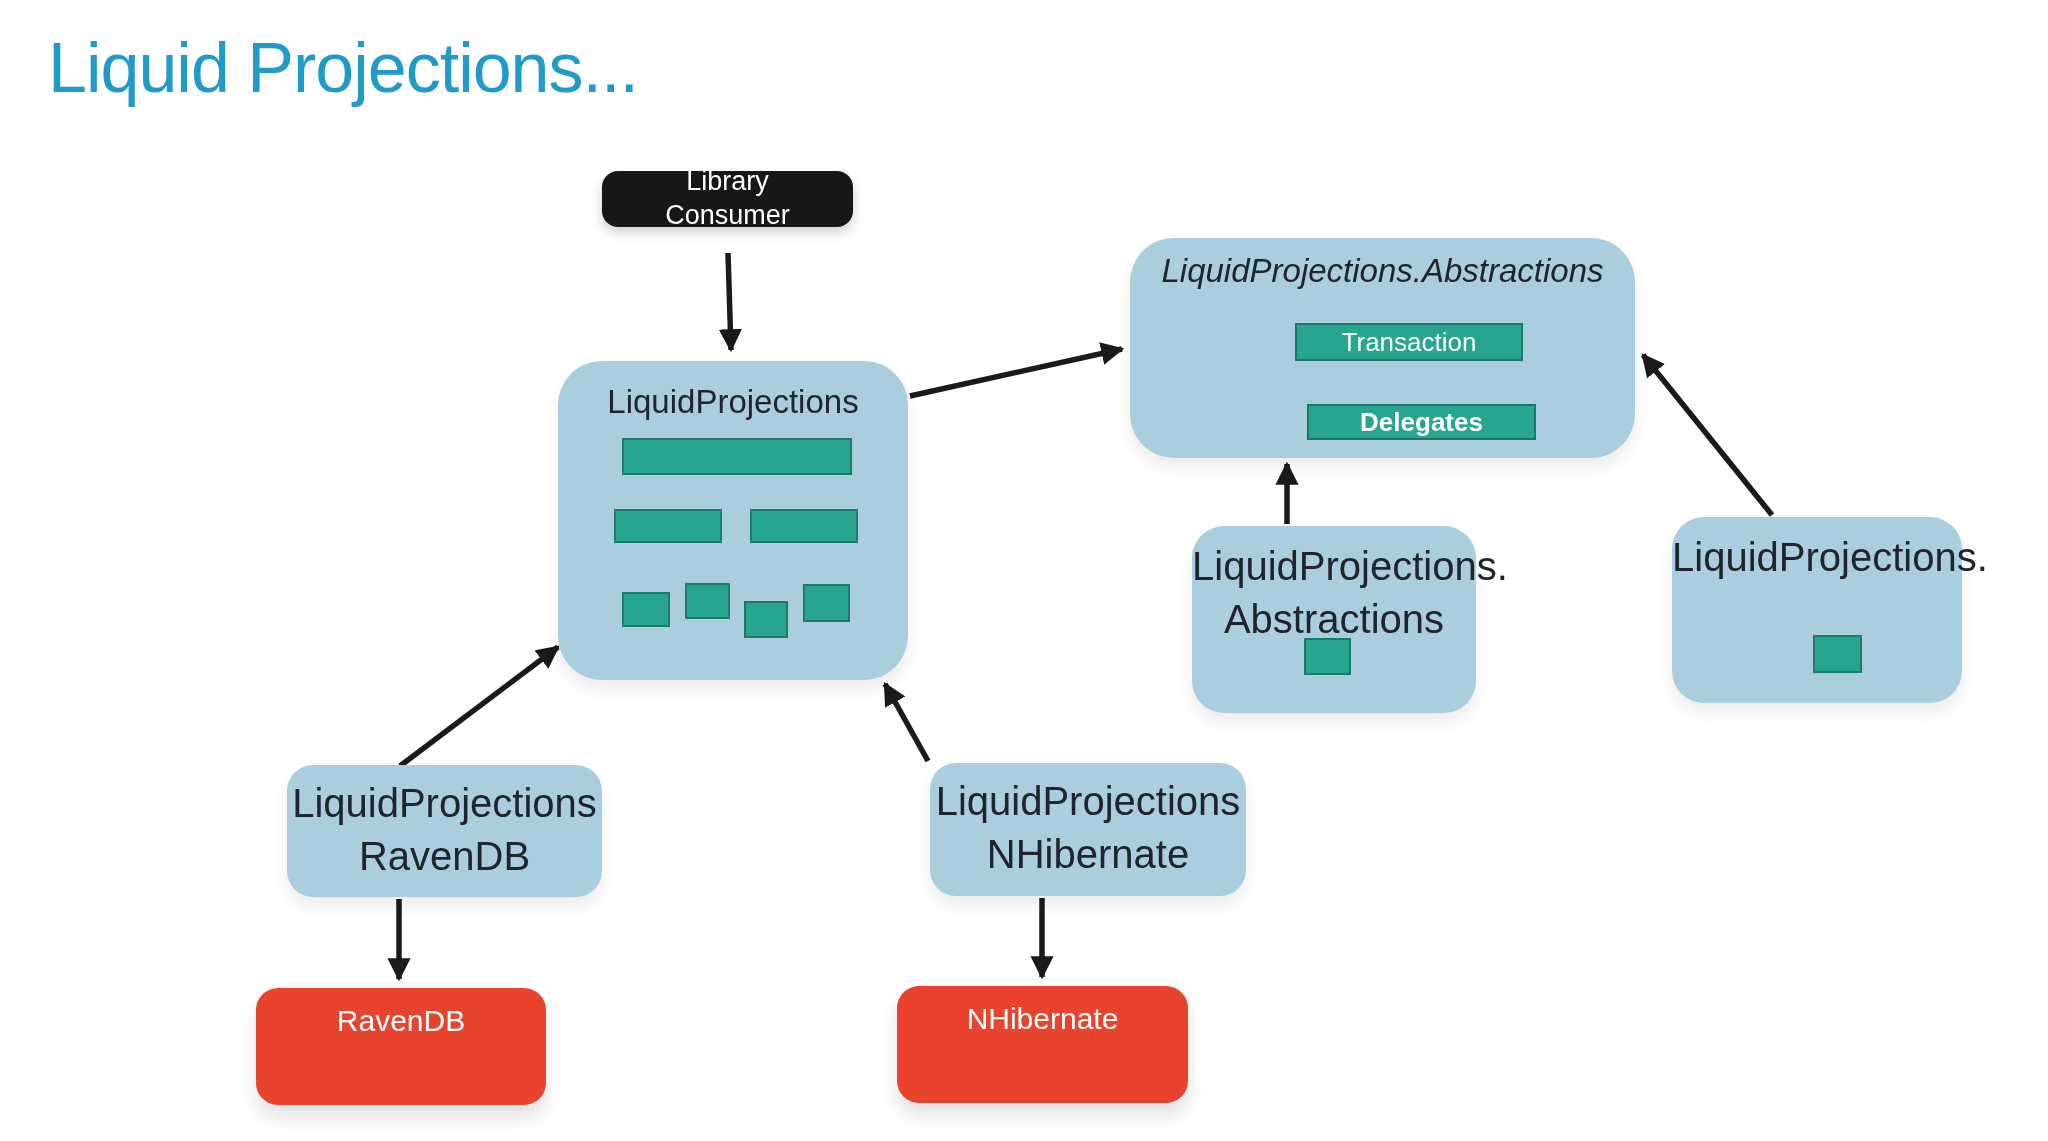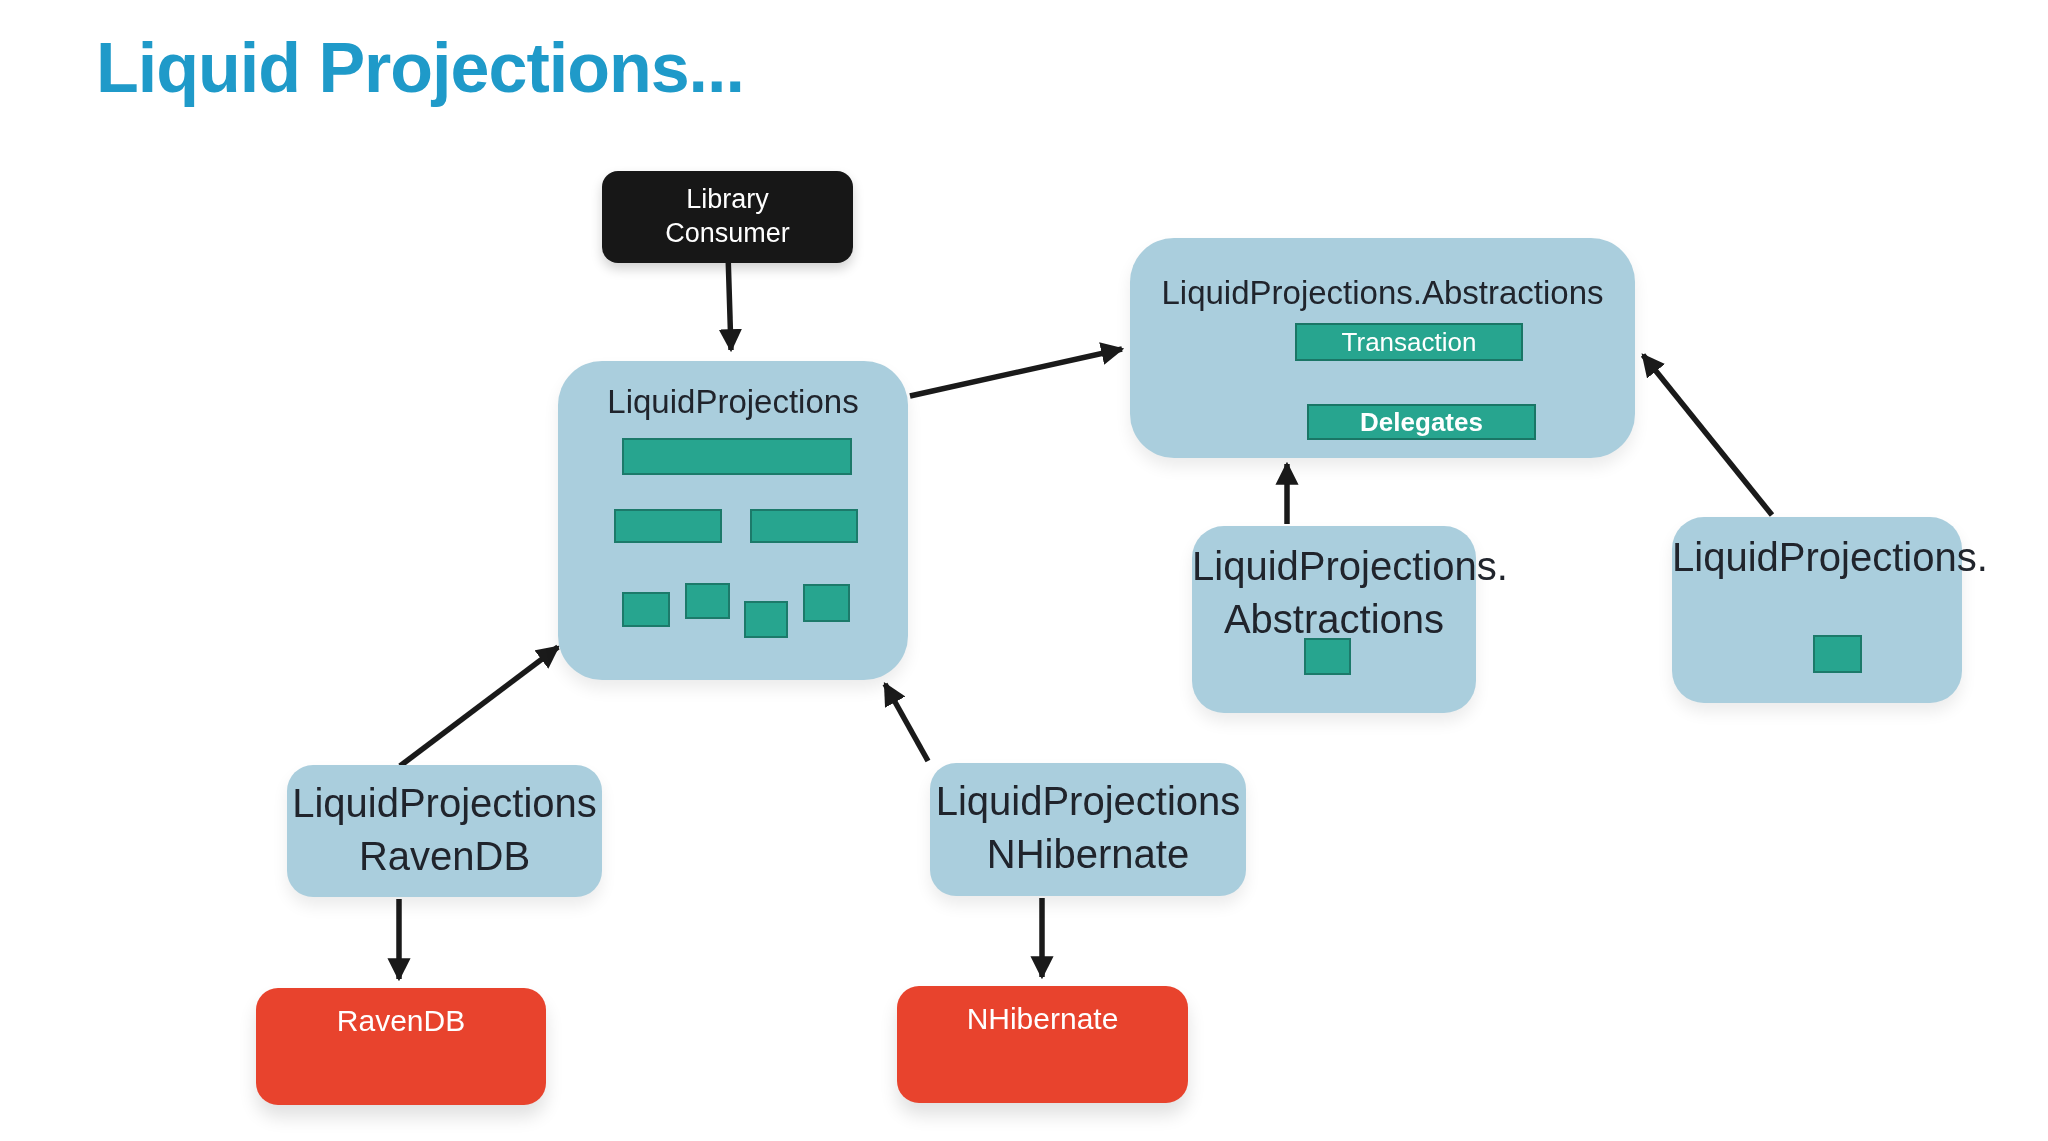--- a/index.html
+++ b/index.html
@@ -13,49 +13,49 @@
     --text-dark:#20242C;
     --text-light:#FFFFFF;
   }
   html,body{margin:0;padding:0;background:#ffffff;}
   #canvas{
     position:relative;width:2048px;height:1141px;overflow:hidden;background:#ffffff;
     font-family:"Liberation Sans","DejaVu Sans",sans-serif;
   }
   #page-title{
     position:absolute;left:48px;top:28px;
-    font-size:70px;font-weight:700;letter-spacing:-1px;
-    color:var(--title-blue);white-space:nowrap;margin-left:48px;
+    font-size:70px;font-weight:400;letter-spacing:-1px;
+    color:var(--title-blue);white-space:nowrap;
   }
   .node{
     position:absolute;box-sizing:border-box;
     background:var(--node-blue);color:var(--text-dark);
     text-align:center;
     box-shadow:0 9px 16px rgba(0,0,0,0.08);
   }
   .node .line{display:block;}
   .two-line{font-size:40px;line-height:1.32;margin-left:44px;}
   #node-library-consumer{
-    left:602px;top:171px;width:251px;height:92px;border-radius:16px;
+    left:602px;top:171px;width:251px;height:56px;border-radius:16px;
     background:var(--black);color:var(--text-light);
     display:flex;flex-direction:column;justify-content:center;
     font-size:27px;line-height:1.25;
     box-shadow:0 6px 12px rgba(0,0,0,0.18);
   }
   #node-liquid-projections{
     left:558px;top:361px;width:350px;height:319px;border-radius:44px;
   }
   #node-liquid-projections .node-title{
     padding-top:22px;font-size:33px;
   }
   #node-abstractions{
     left:1130px;top:238px;width:505px;height:220px;border-radius:44px;
   }
   #node-abstractions .node-title{
-    padding-top:36px;font-size:33px;
+    padding-top:14px;font-size:33px;font-style:italic;
   }
   .member-btn{
     position:absolute;box-sizing:border-box;
     background:var(--teal);border:2px solid rgba(17,80,70,0.55);
     color:var(--text-light);
     display:flex;align-items:center;justify-content:center;
     font-size:26px;
   }
   #btn-transaction{left:165px;top:85px;width:228px;height:38px;}
   #btn-delegates{left:177px;top:166px;width:229px;height:36px;font-weight:bold;}

